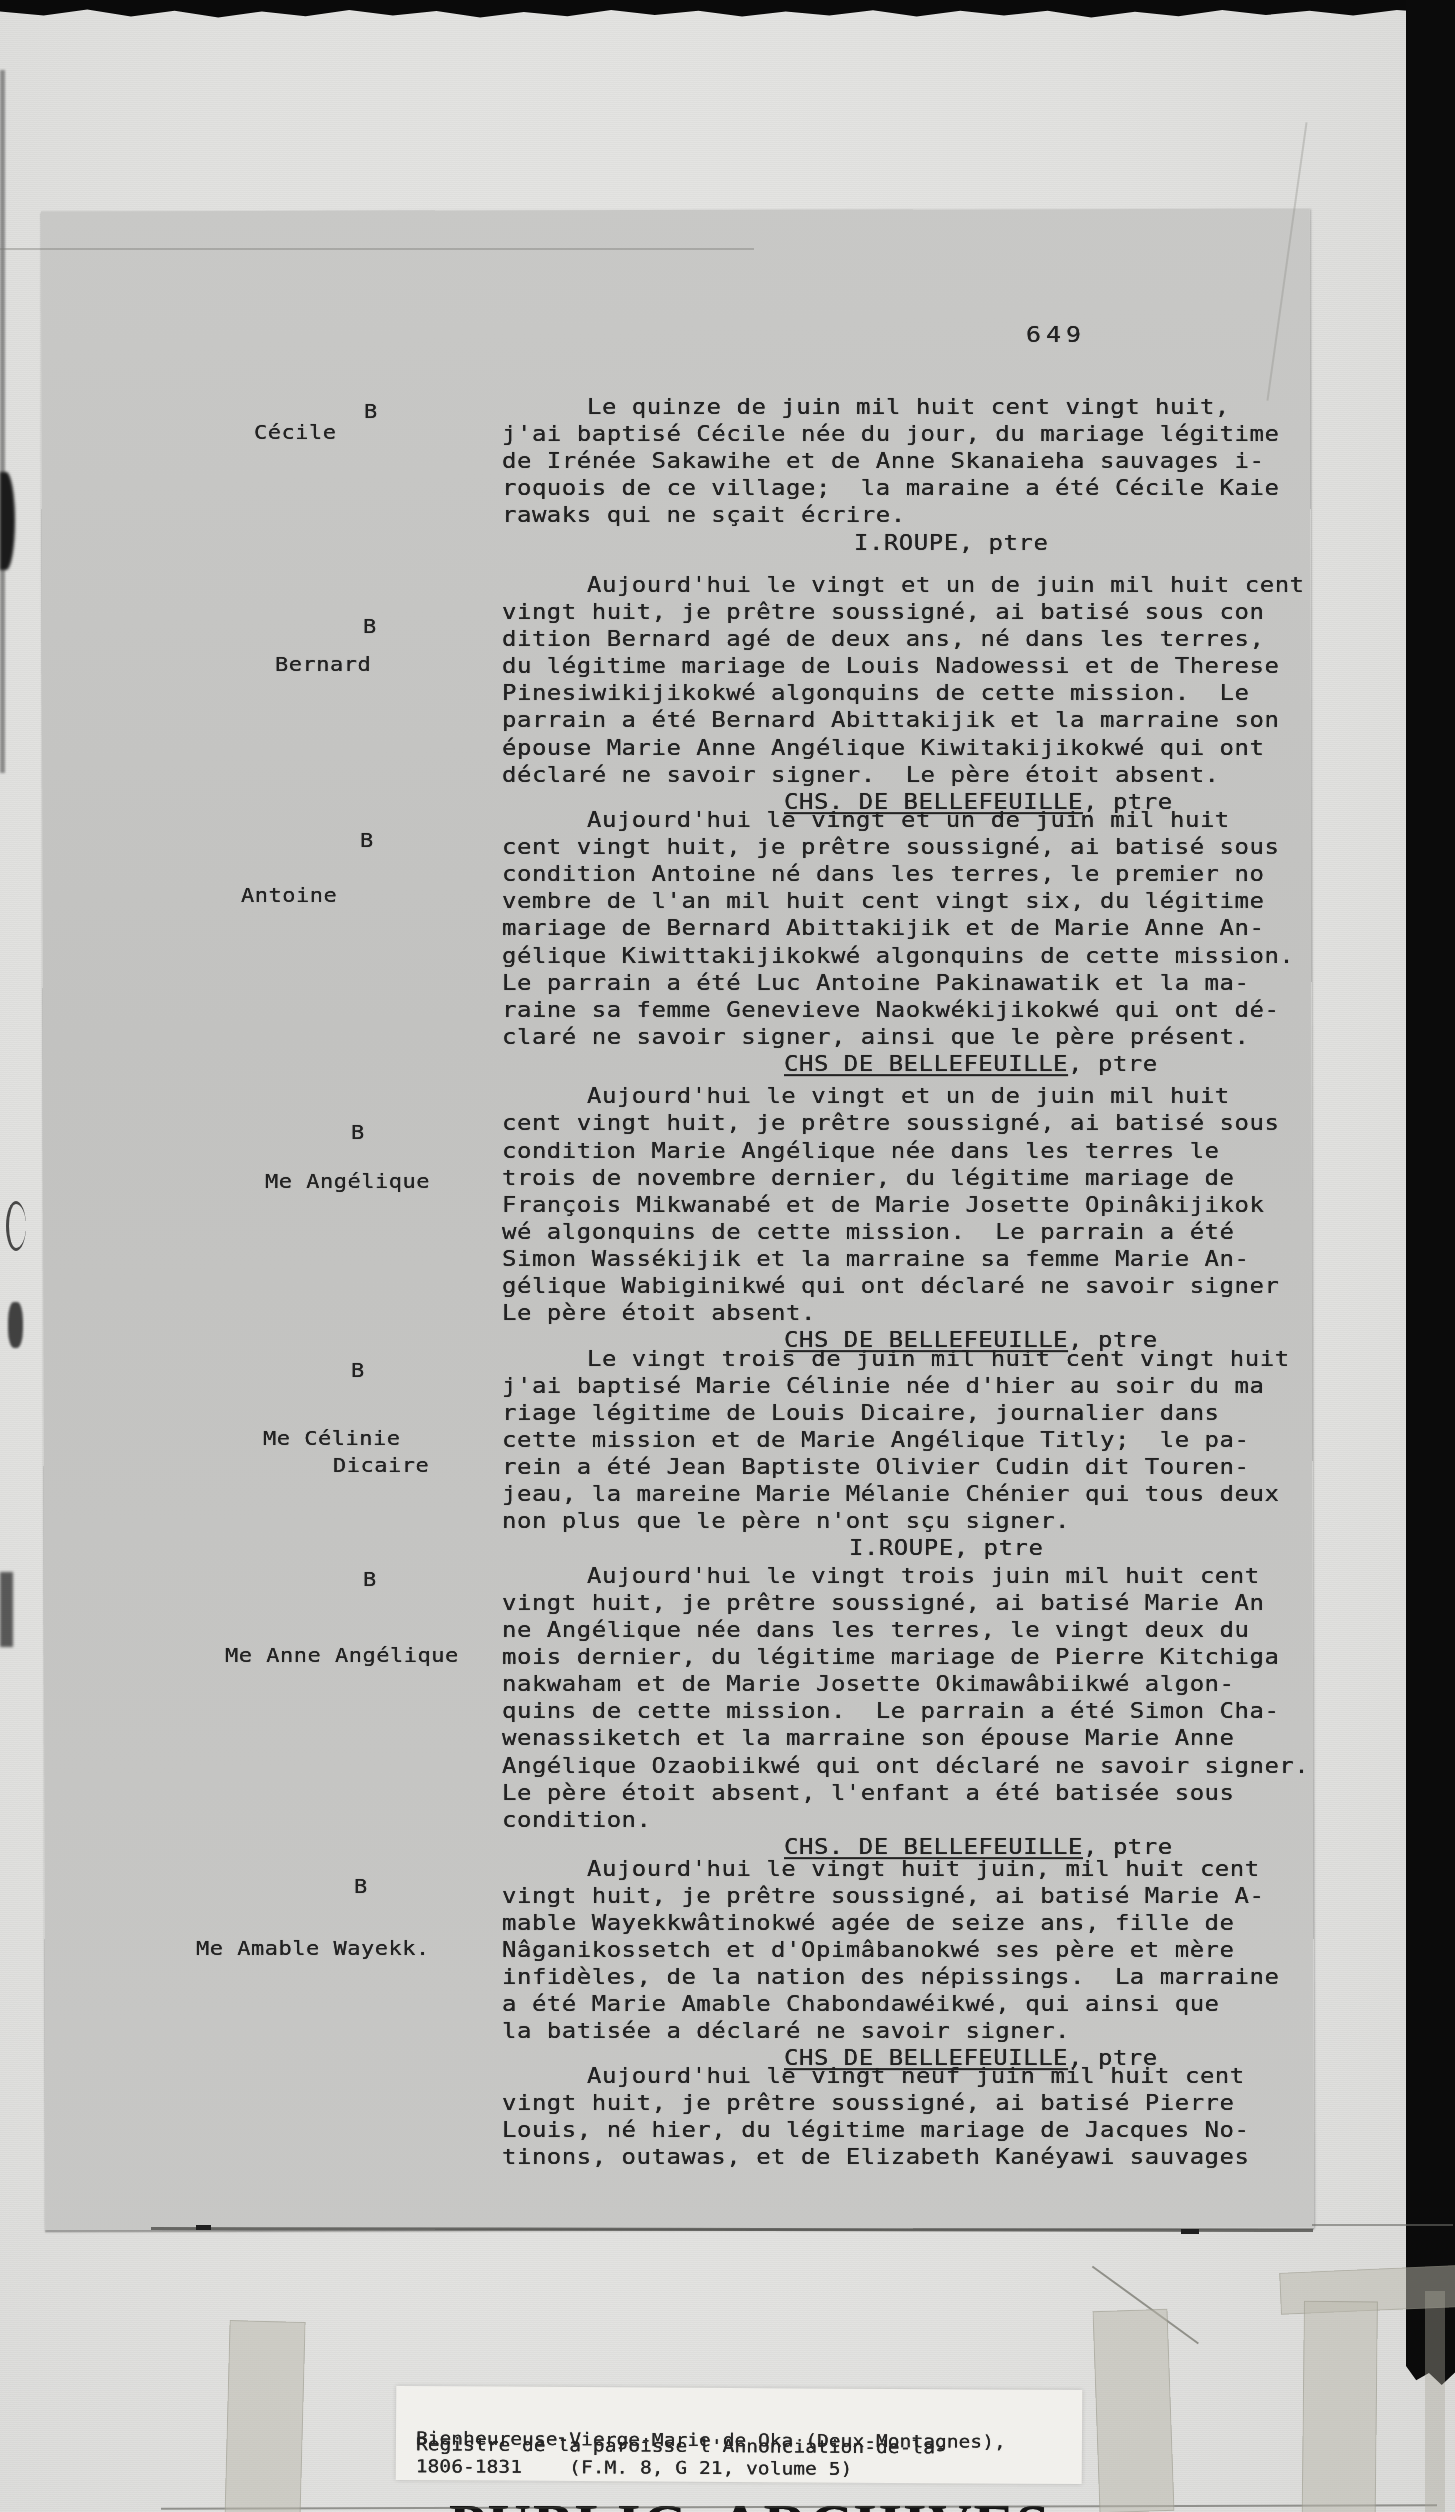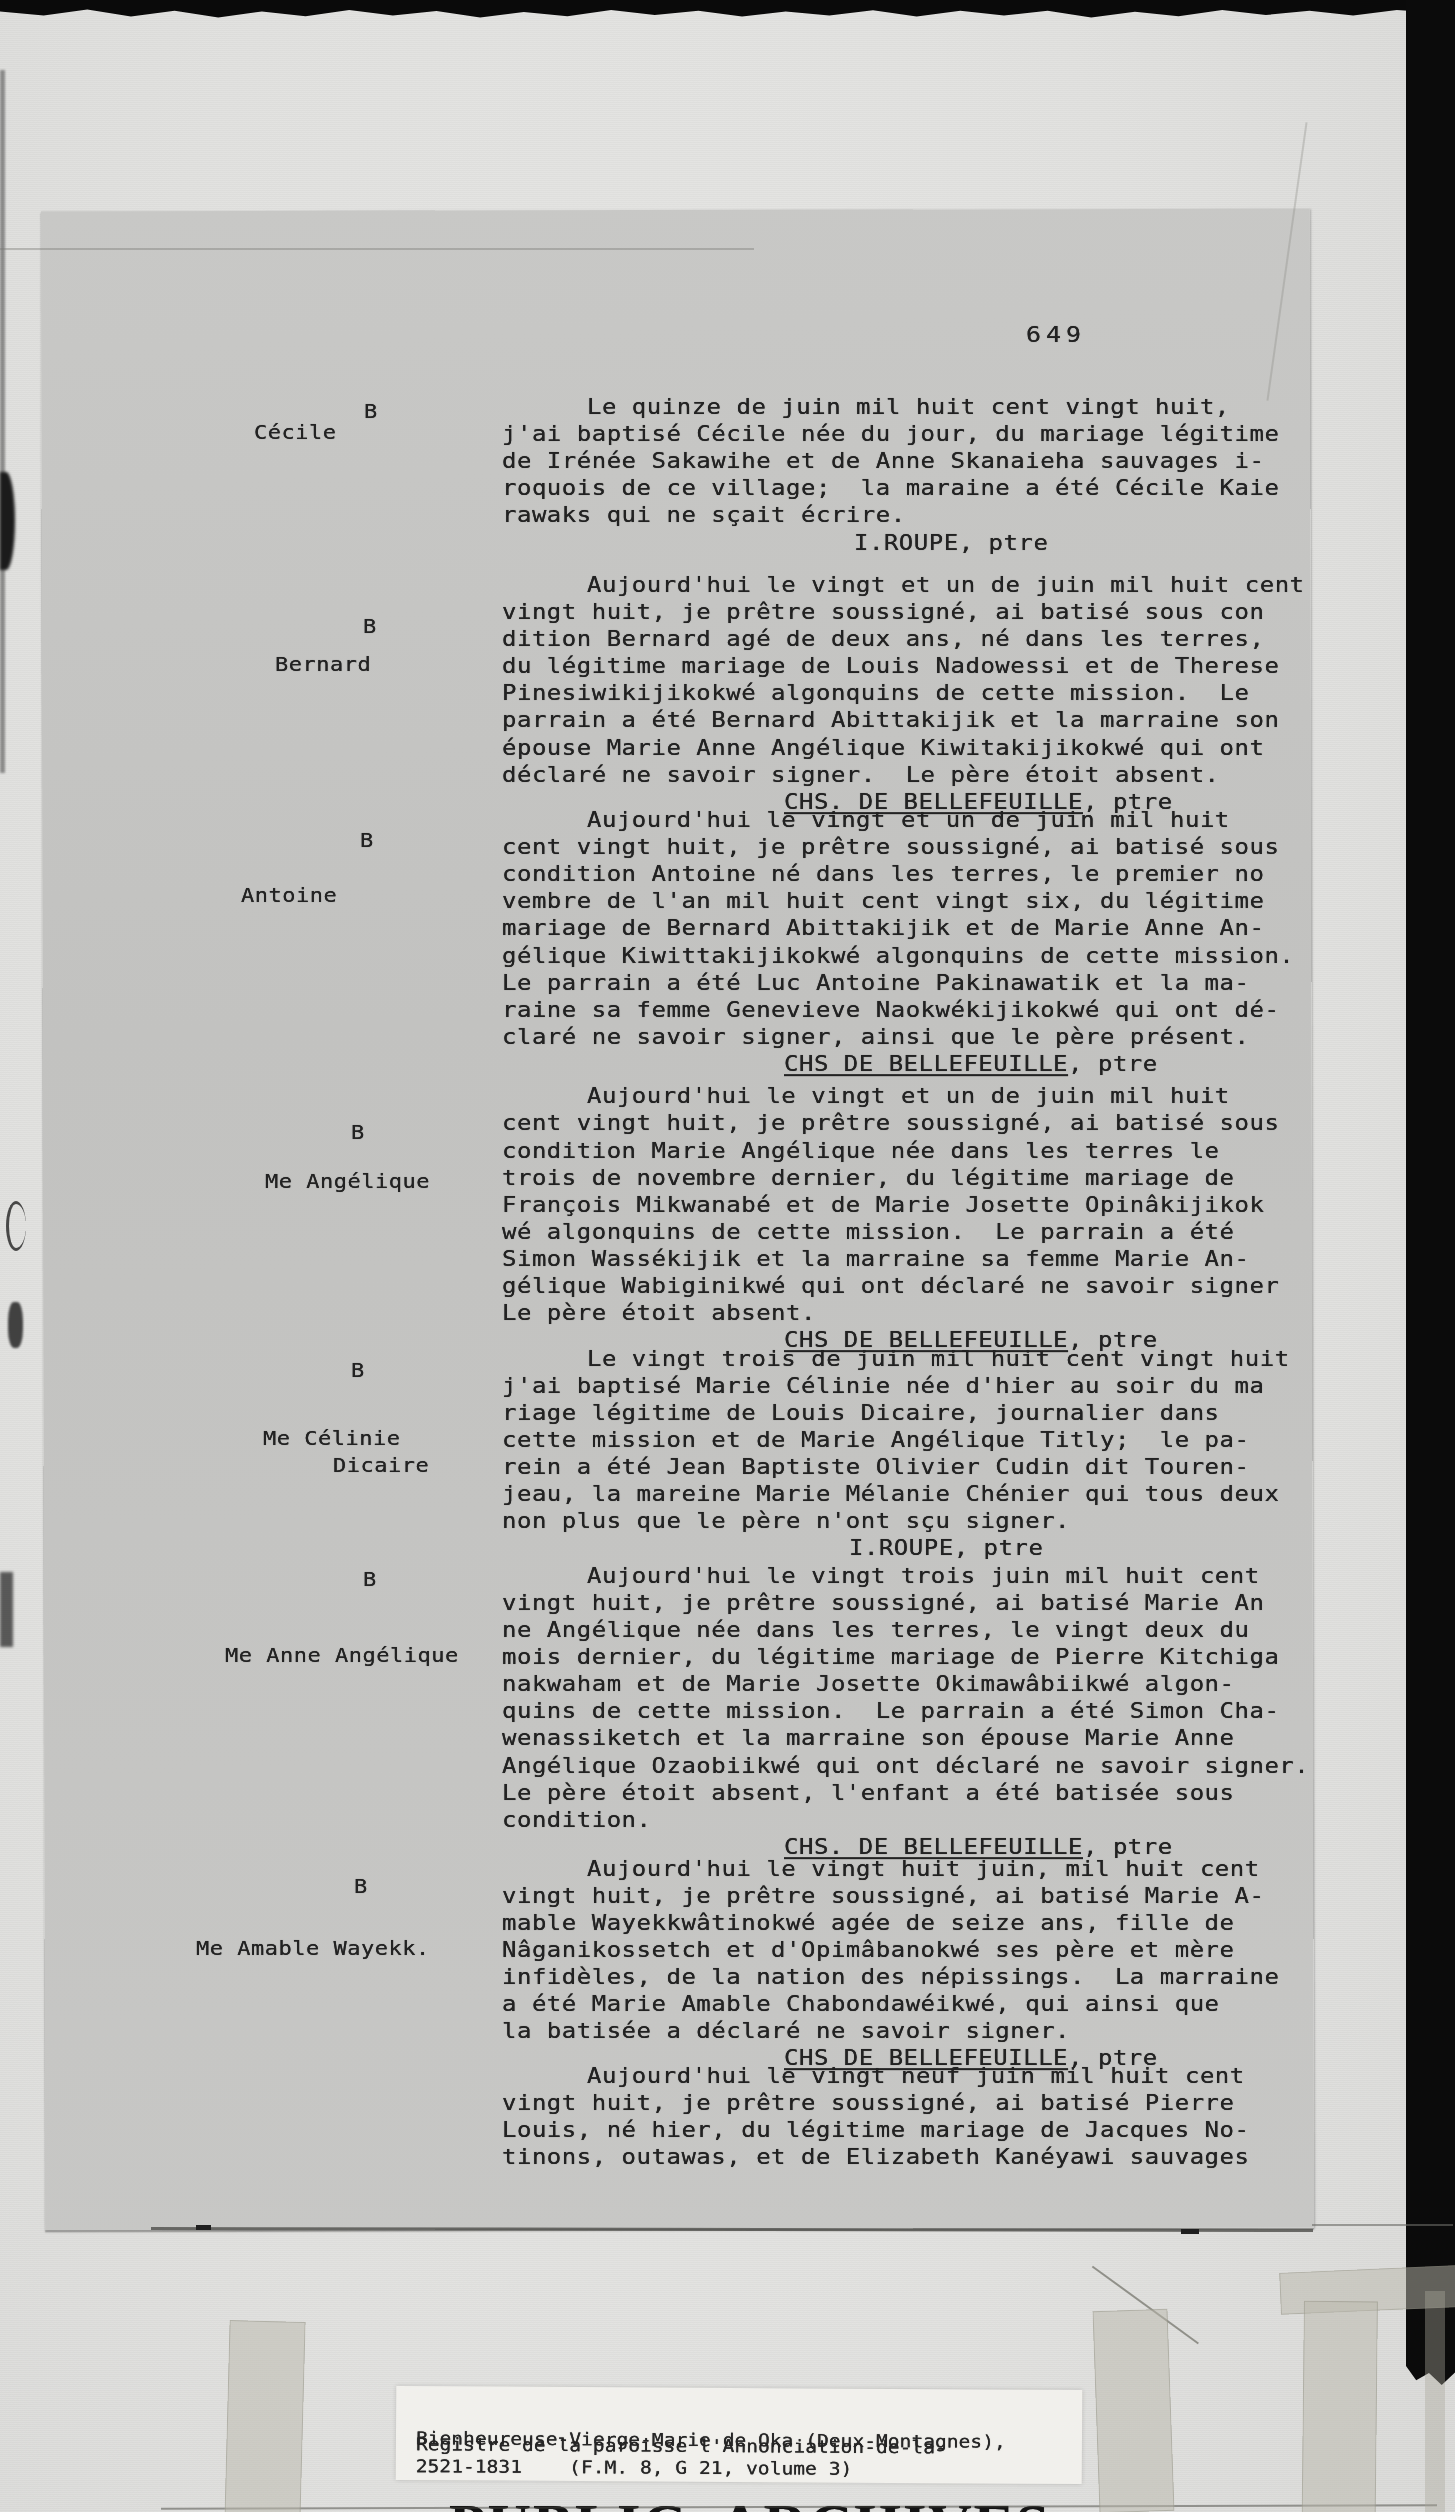--- a/index.html
+++ b/index.html
@@ -149,21 +149,21 @@
       <div class="tl body-line" style="left: 587px; top: 2064px;">Aujourd'hui le vingt neuf juin mil huit cent</div>
       <div class="tl body-line" style="left: 502px; top: 2091px;">vingt huit, je prêtre soussigné, ai batisé Pierre</div>
       <div class="tl body-line" style="left: 502px; top: 2118px;">Louis, né hier, du légitime mariage de Jacques No-</div>
       <div class="tl body-line" style="left: 502px; top: 2145px;">tinons, outawas, et de Elizabeth Kanéyawi sauvages</div>
     </div>
 
   <div class="abs label">
     <div id="labelLines">
         <div class="tl" style="left: 20px; top: 14px; margin-top: 34px;">Registre de la paroisse l'Annonciation-de-la-</div>
         <div class="tl" style="left: 20px; top: 42px;">Bienheureuse-Vierge-Marie de Oka (Deux-Montagnes),</div>
-        <div class="tl" style="left: 20px; top: 70px;">2521-1831    (F.M. 8, G 21, volume 3)</div>
+        <div class="tl" style="left: 20px; top: 70px;">1806-1831    (F.M. 8, G 21, volume 5)</div>
       </div>
   </div>
 
   <div class="abs tl stamp stamp-en">PUBLIC ARCHIVES</div>
 
   <div class="abs edge-top"></div>
   <div class="abs edge-right"></div>
 
   <div class="abs left-strip"></div>
   <div class="abs mark1"></div>

